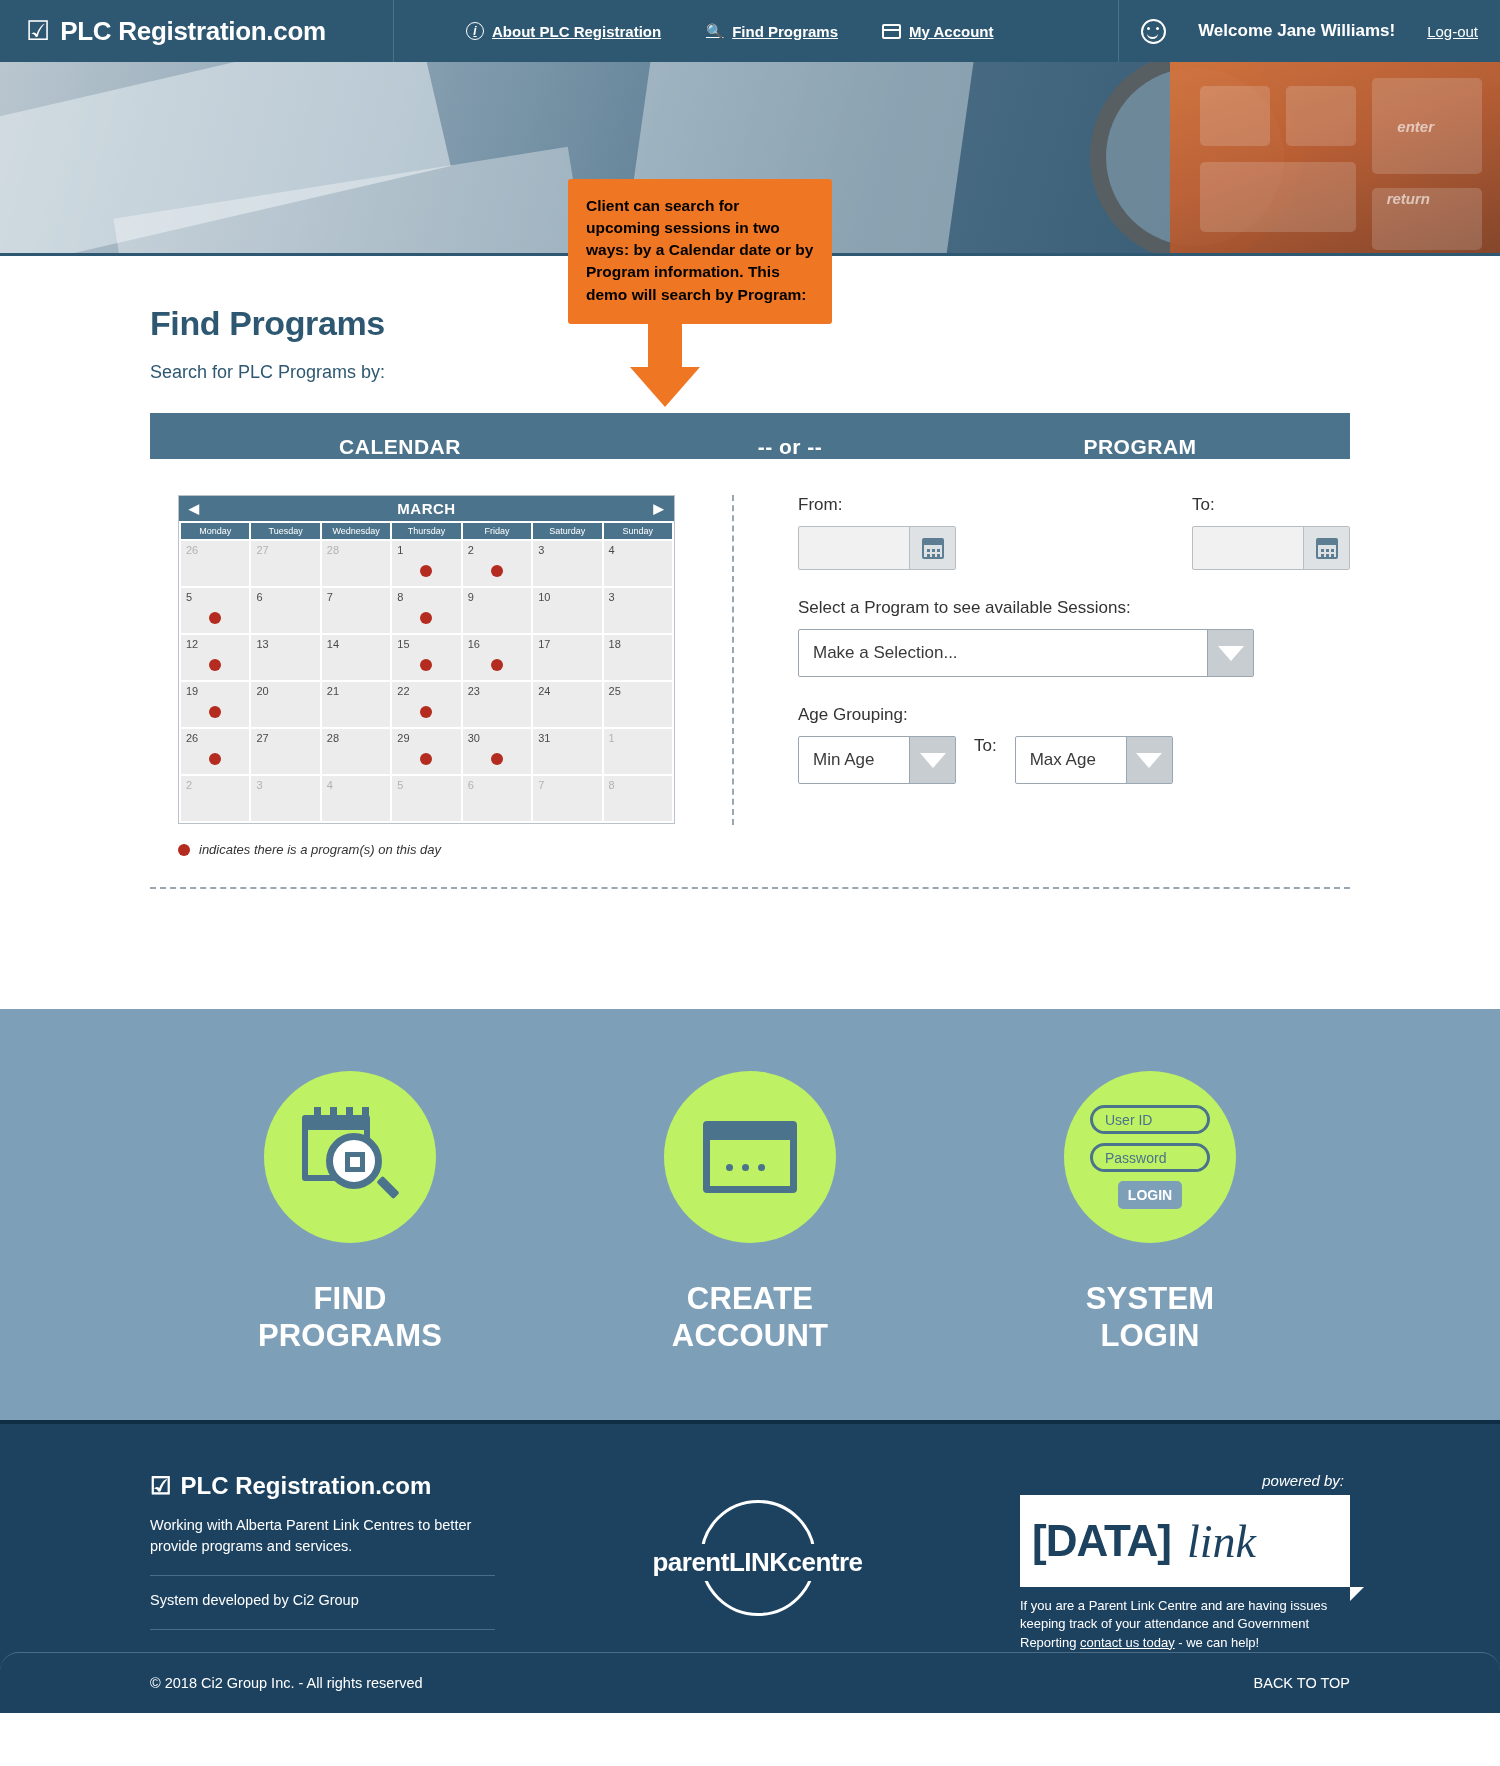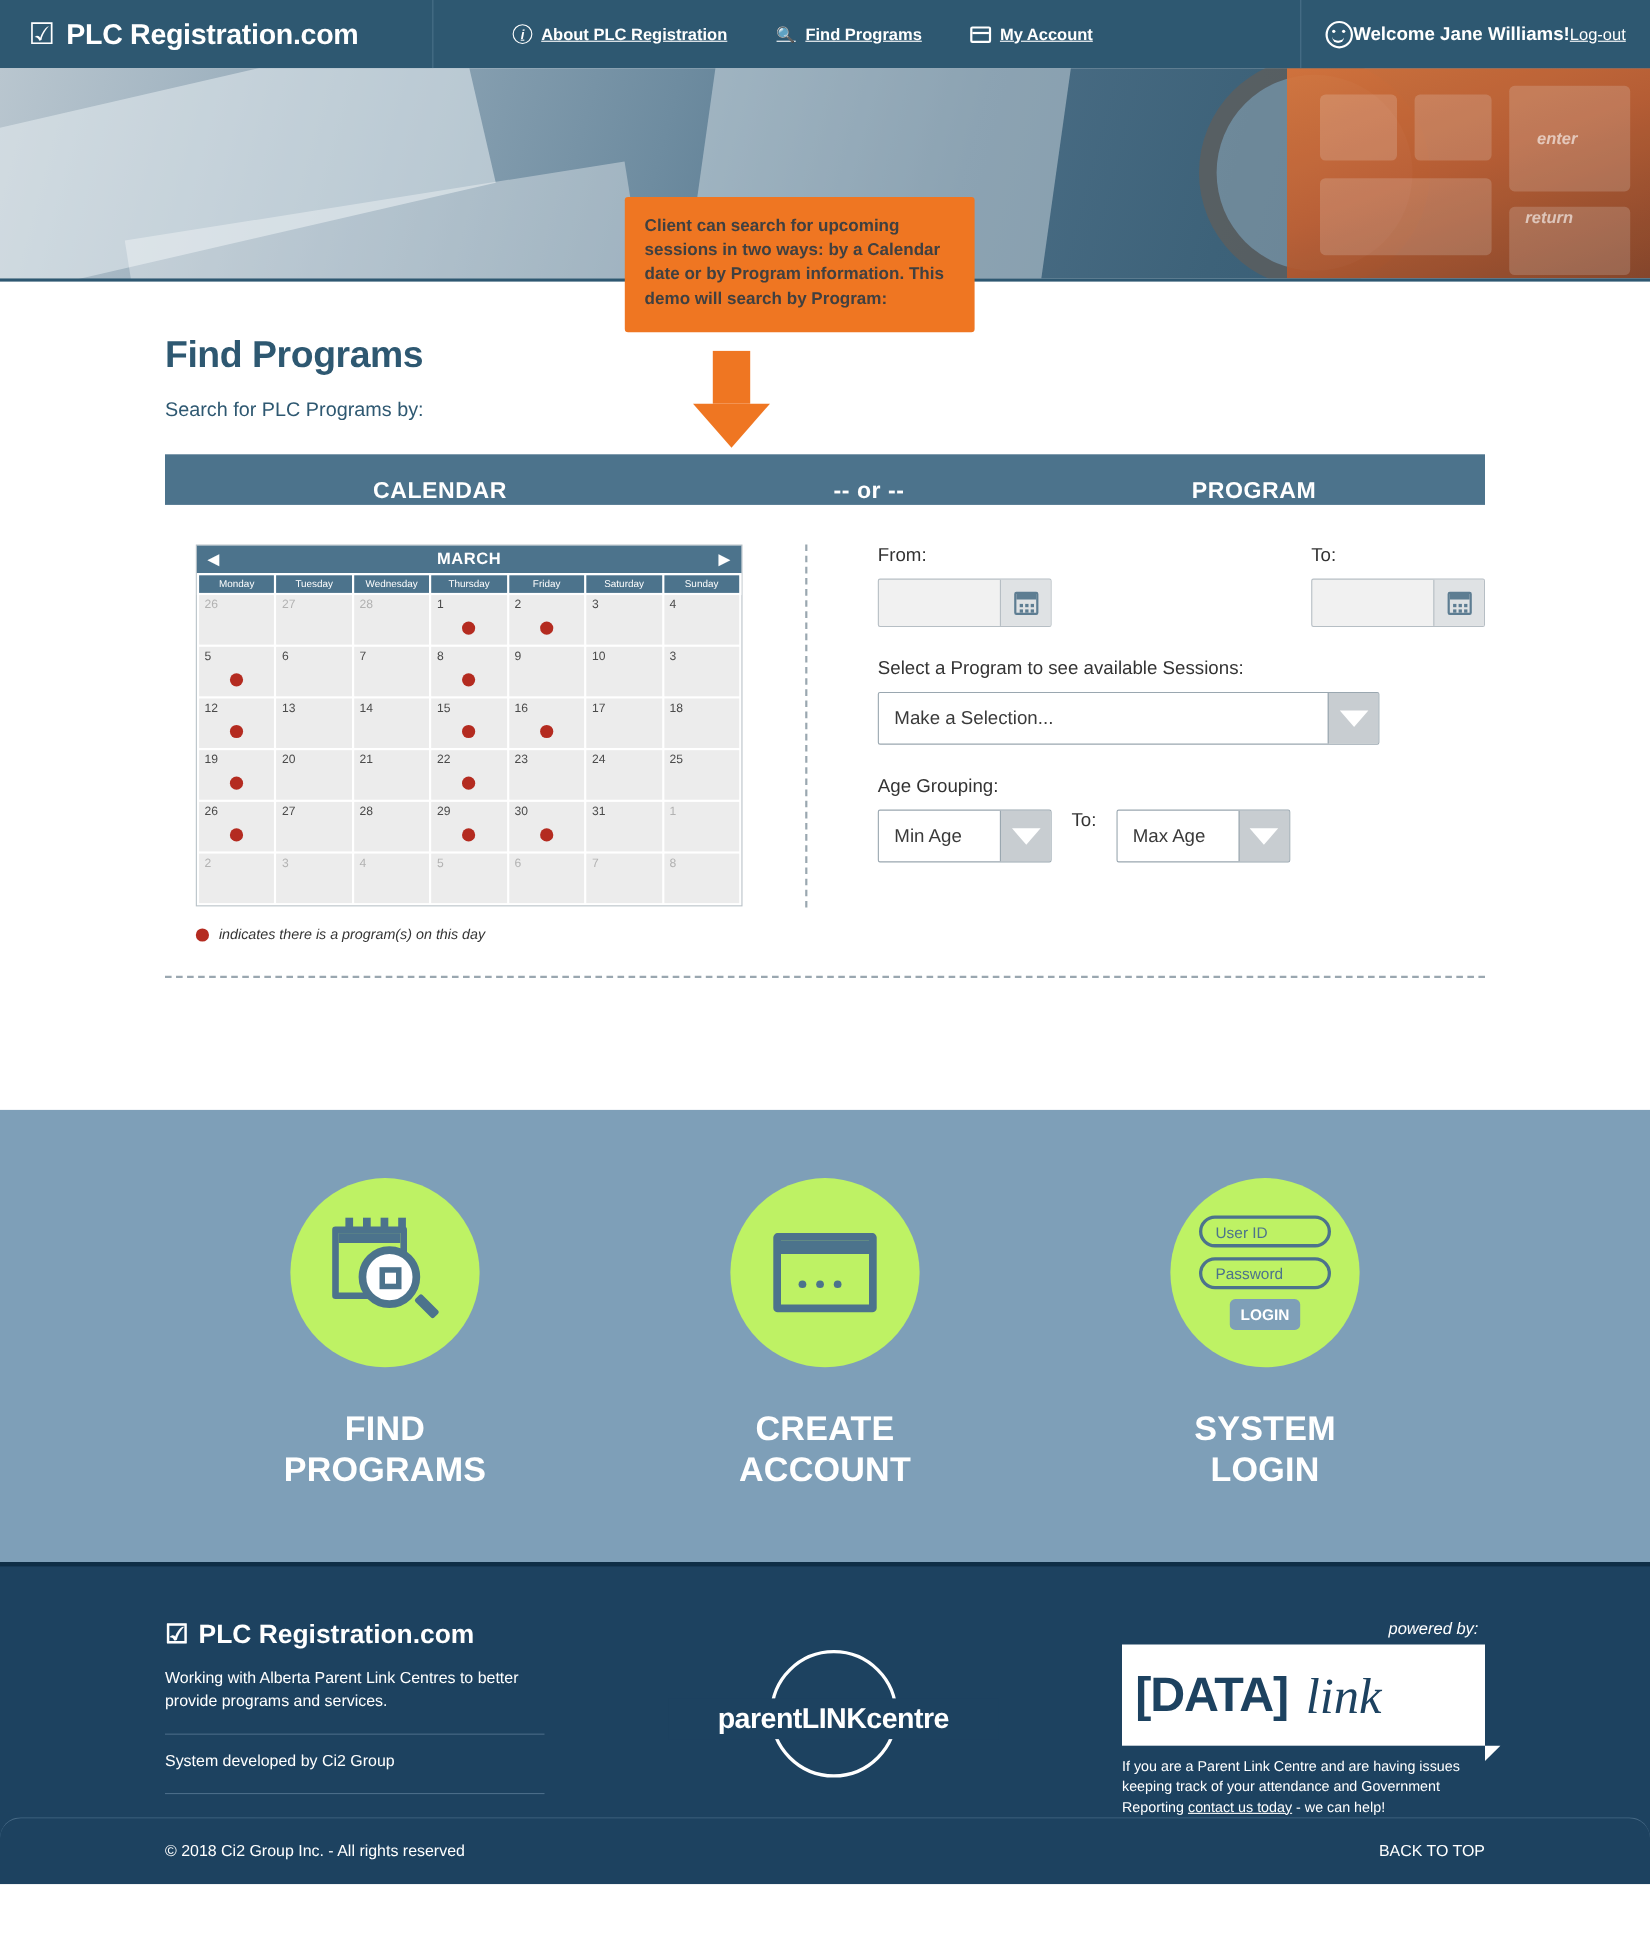--- a/index.html
+++ b/index.html
@@ -77,21 +77,21 @@
   }
   .acct-rect:before {
     content: "";
     position: absolute;
     left: 0; right: 0; top: 3px;
     height: 2px; background: #fff;
   }
   .welcome-zone {
     display: flex;
     align-items: center;
-    gap: 0;
+    gap: 32px;
     padding-right: 22px;
     border-left: 1px solid #4a7189;
     padding-left: 22px;
   }
   .smiley {
     width: 25px; height: 25px;
     border: 2px solid #fff;
     border-radius: 50%;
     position: relative;
   }
@@ -177,23 +177,23 @@
     color: #2e5871;
     margin: 19px 0 0 0;
     font-weight: normal;
   }
 
   
   .callout {
     position: absolute;
     left: 418px;
     top: -125px;
-    width: 318px;
+    width: 264px;
     background: #ef7622;
-    color: #404040;
+    color: #000000;
     padding: 16px 18px 18px 18px;
     font-size: 15.5px;
     line-height: 1.43;
     font-weight: bold;
     border-radius: 3px;
     z-index: 20;
   }
   .callout-arrow {
     position: absolute;
     left: 498px;

